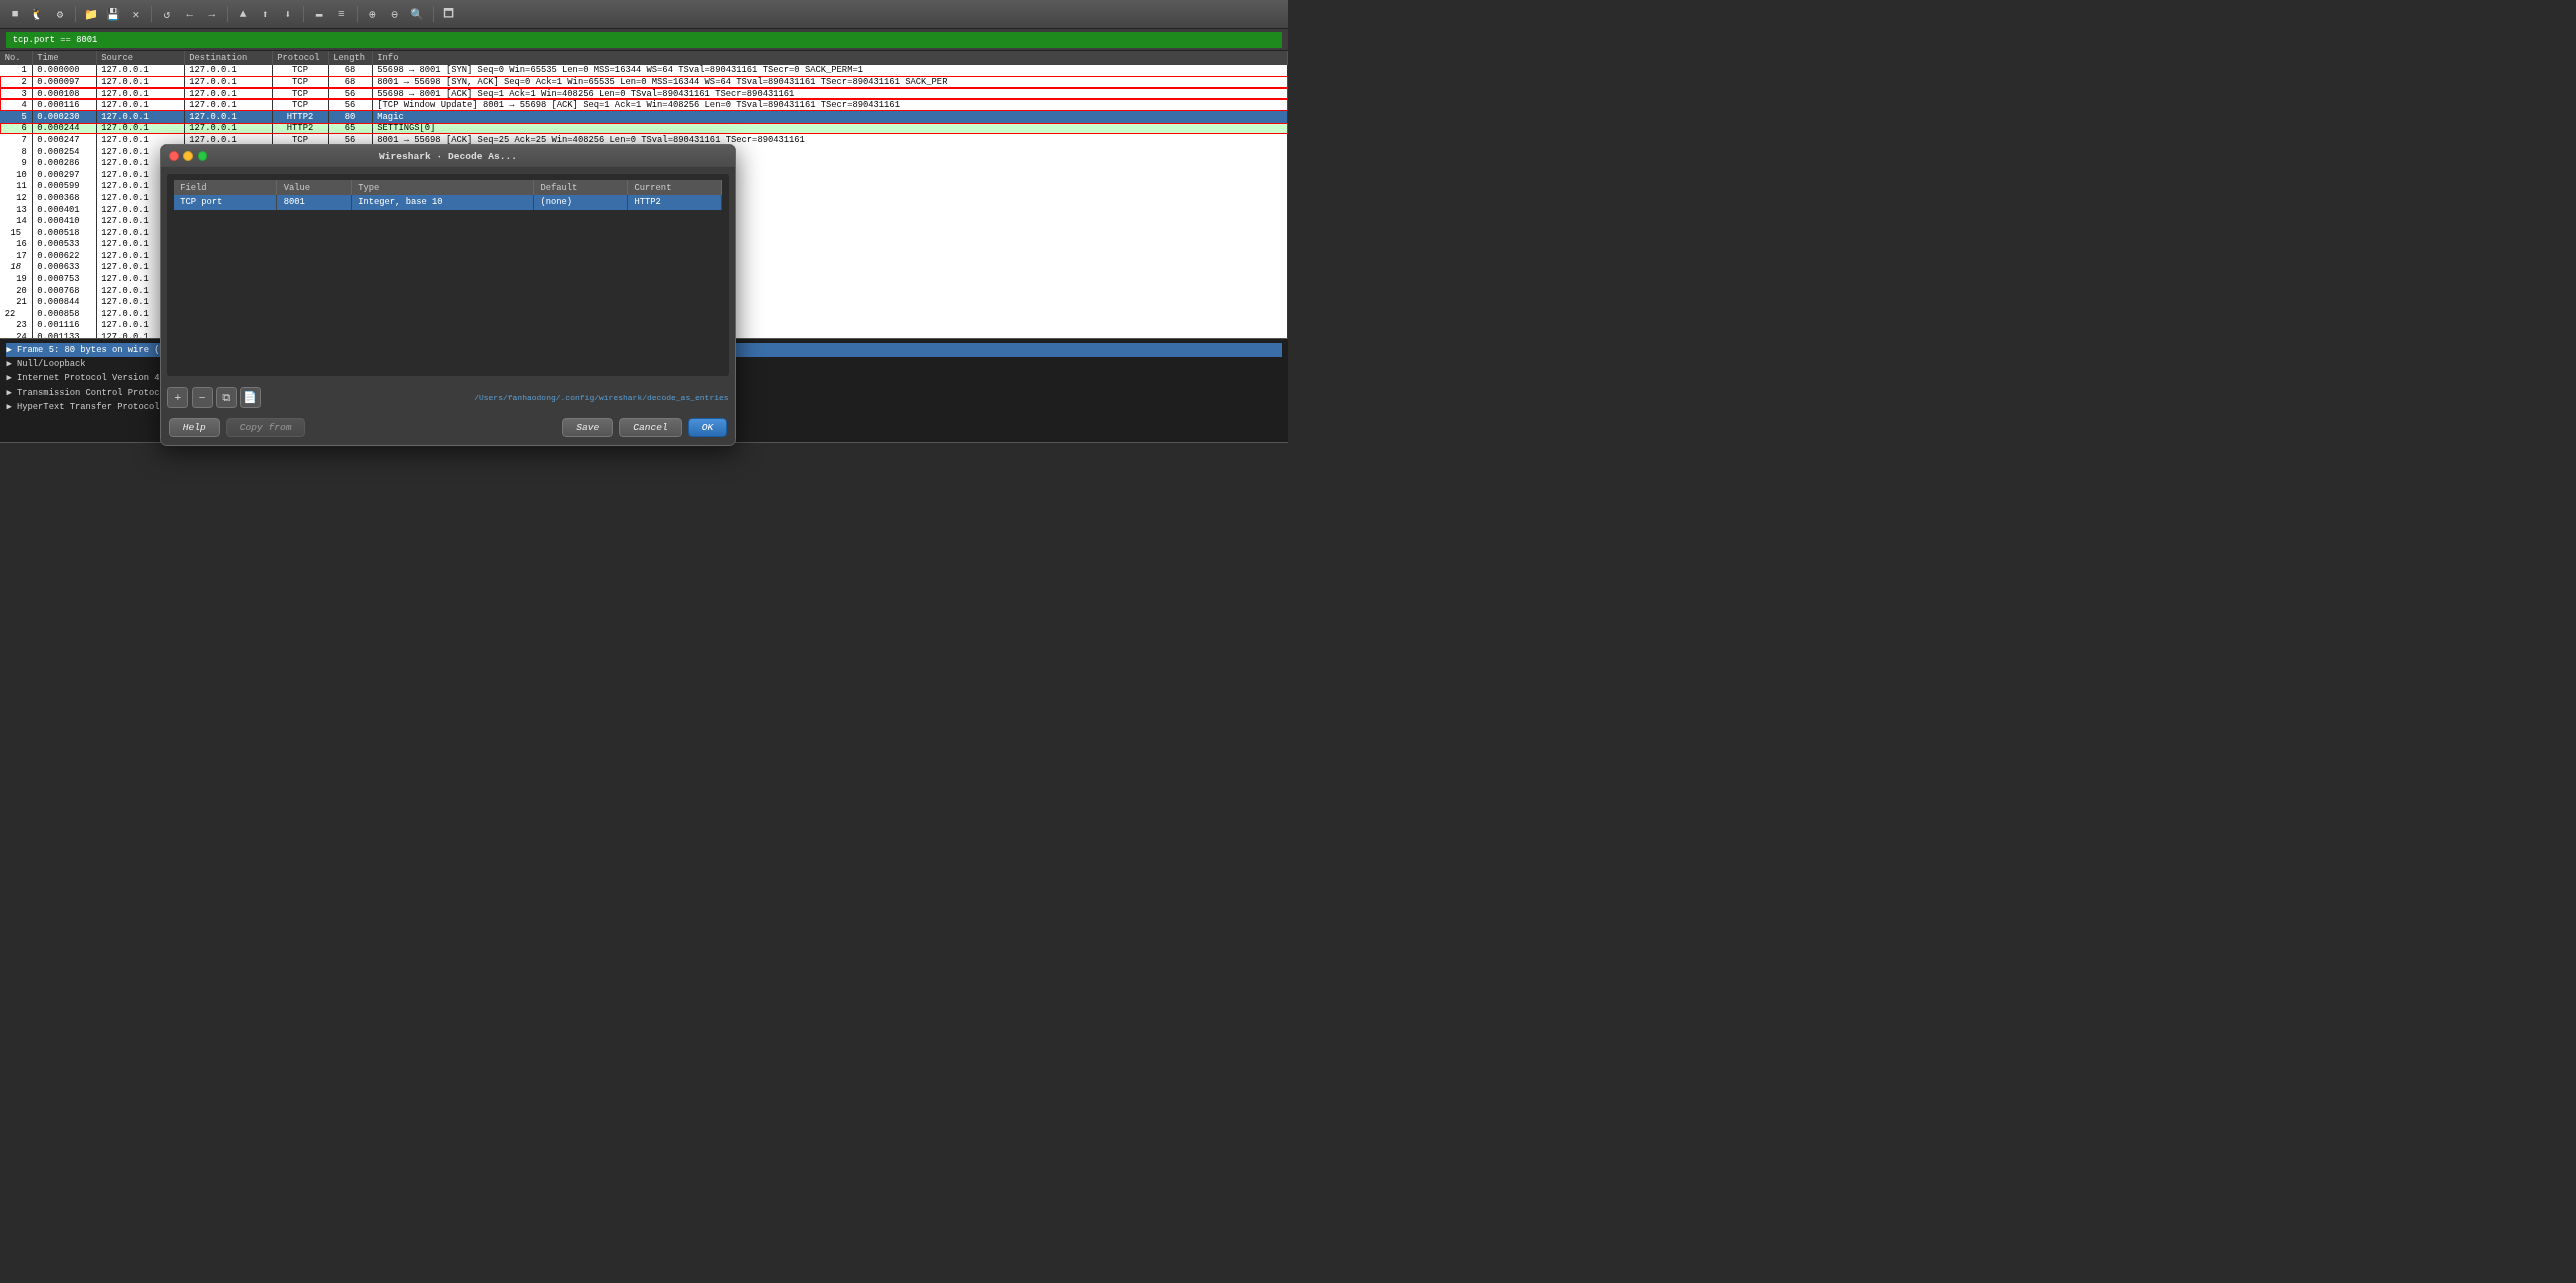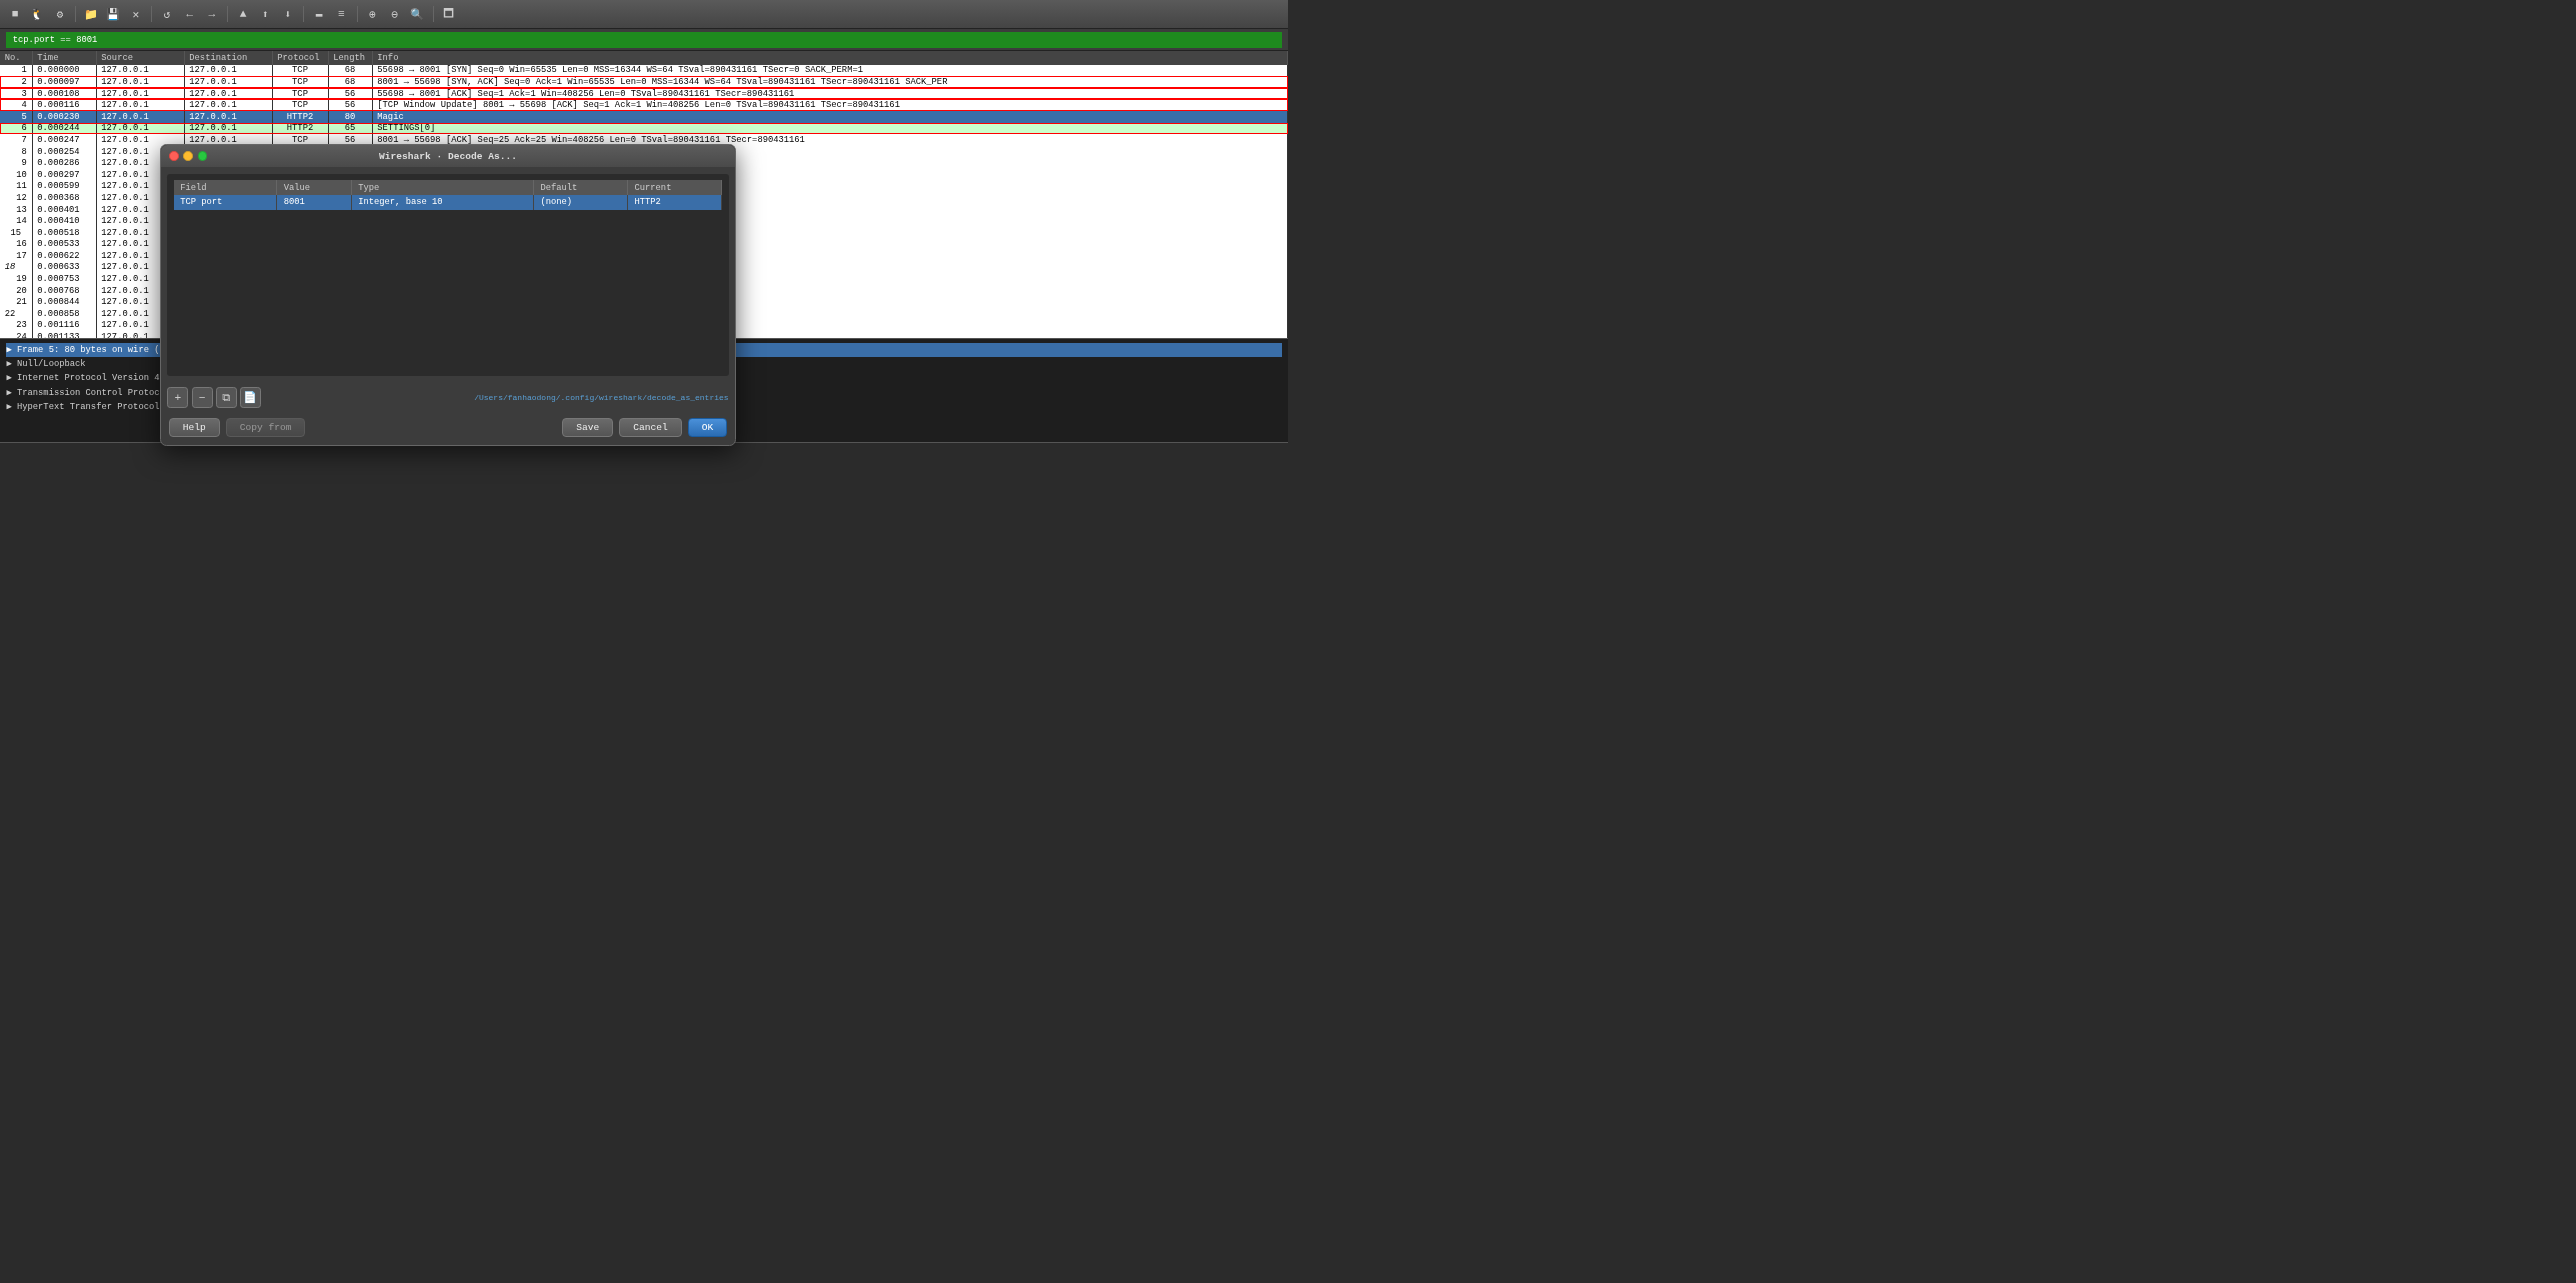--- a/index.html
+++ b/index.html
@@ -245,20 +245,21 @@
     }
     .dialog-btn {
       padding: 3.2px 12.8px;
       border-radius: 4px;
       border: 0.8px solid #777;
       background: linear-gradient(to bottom, #6a6a6a, #555);
       color: #eee;
       font-size: 9.6px;
       cursor: pointer;
       font-family: inherit;
+      font-style: italic;
     }
     .dialog-btn-disabled {
       opacity: 0.5;
       cursor: default;
     }
     .dialog-btn-primary {
       background: linear-gradient(to bottom, #4a90d9, #2a6cb3);
       border-color: #1a5ca0;
       color: #fff;
     }
@@ -459,21 +460,21 @@
         <tr class="row-white">
           <td class="col-no" style="text-align: right;">17</td>
           <td class="col-time">0.000622</td>
           <td class="col-src">127.0.0.1</td>
           <td class="col-dst">127.0.0.1</td>
           <td class="col-proto" style="text-align: center;">TCP</td>
           <td class="col-len" style="text-align: center;">56</td>
           <td class="col-info">=890431161 TSecr=890431161</td>
         </tr>
         <tr class="row-white">
-          <td class="col-no" style="text-align: left; font-style: italic;">18</td>
+          <td class="col-no" style="text-align: center; font-style: italic;">18</td>
           <td class="col-time">0.000633</td>
           <td class="col-src">127.0.0.1</td>
           <td class="col-dst">127.0.0.1</td>
           <td class="col-proto" style="text-align: center;">TCP</td>
           <td class="col-len" style="text-align: center;">56</td>
           <td class="col-info">=890431161 TSecr=890431161</td>
         </tr>
         <tr class="row-white">
           <td class="col-no" style="text-align: right;">19</td>
           <td class="col-time">0.000753</td>

